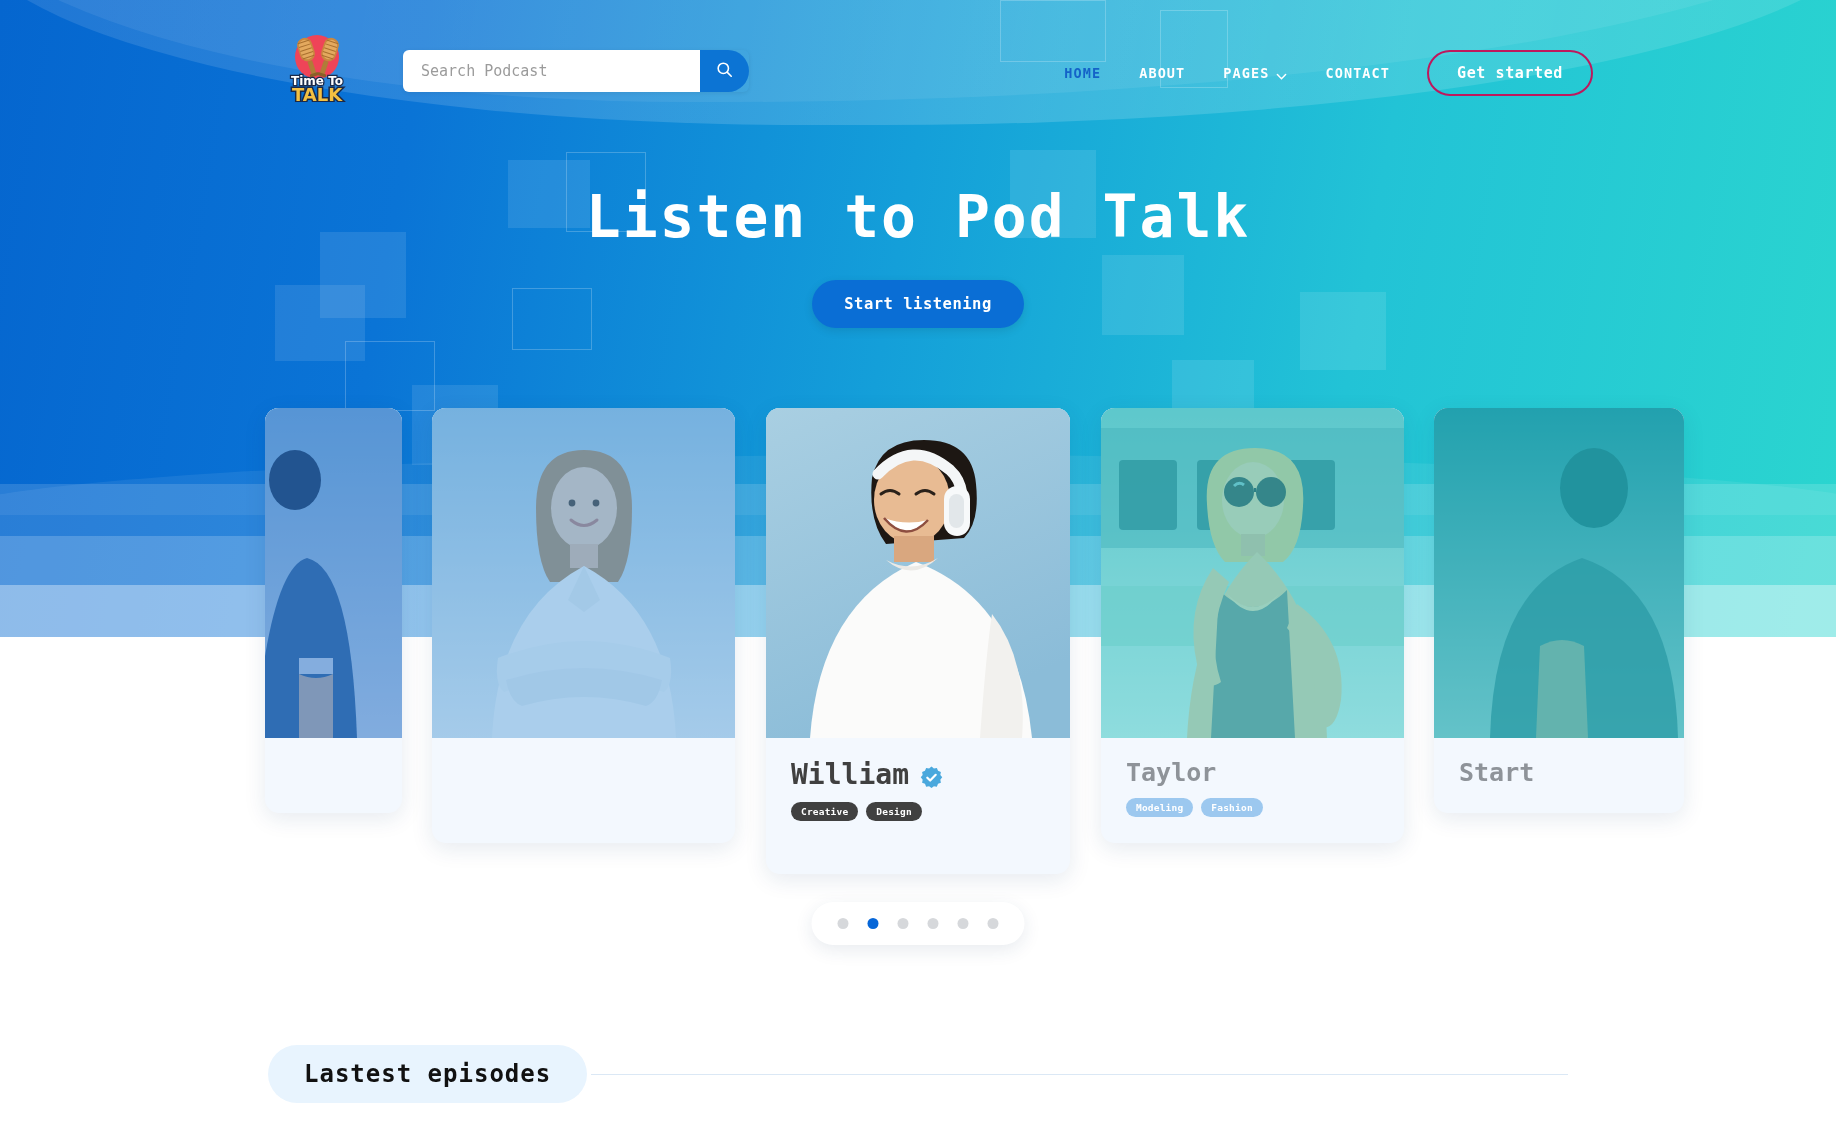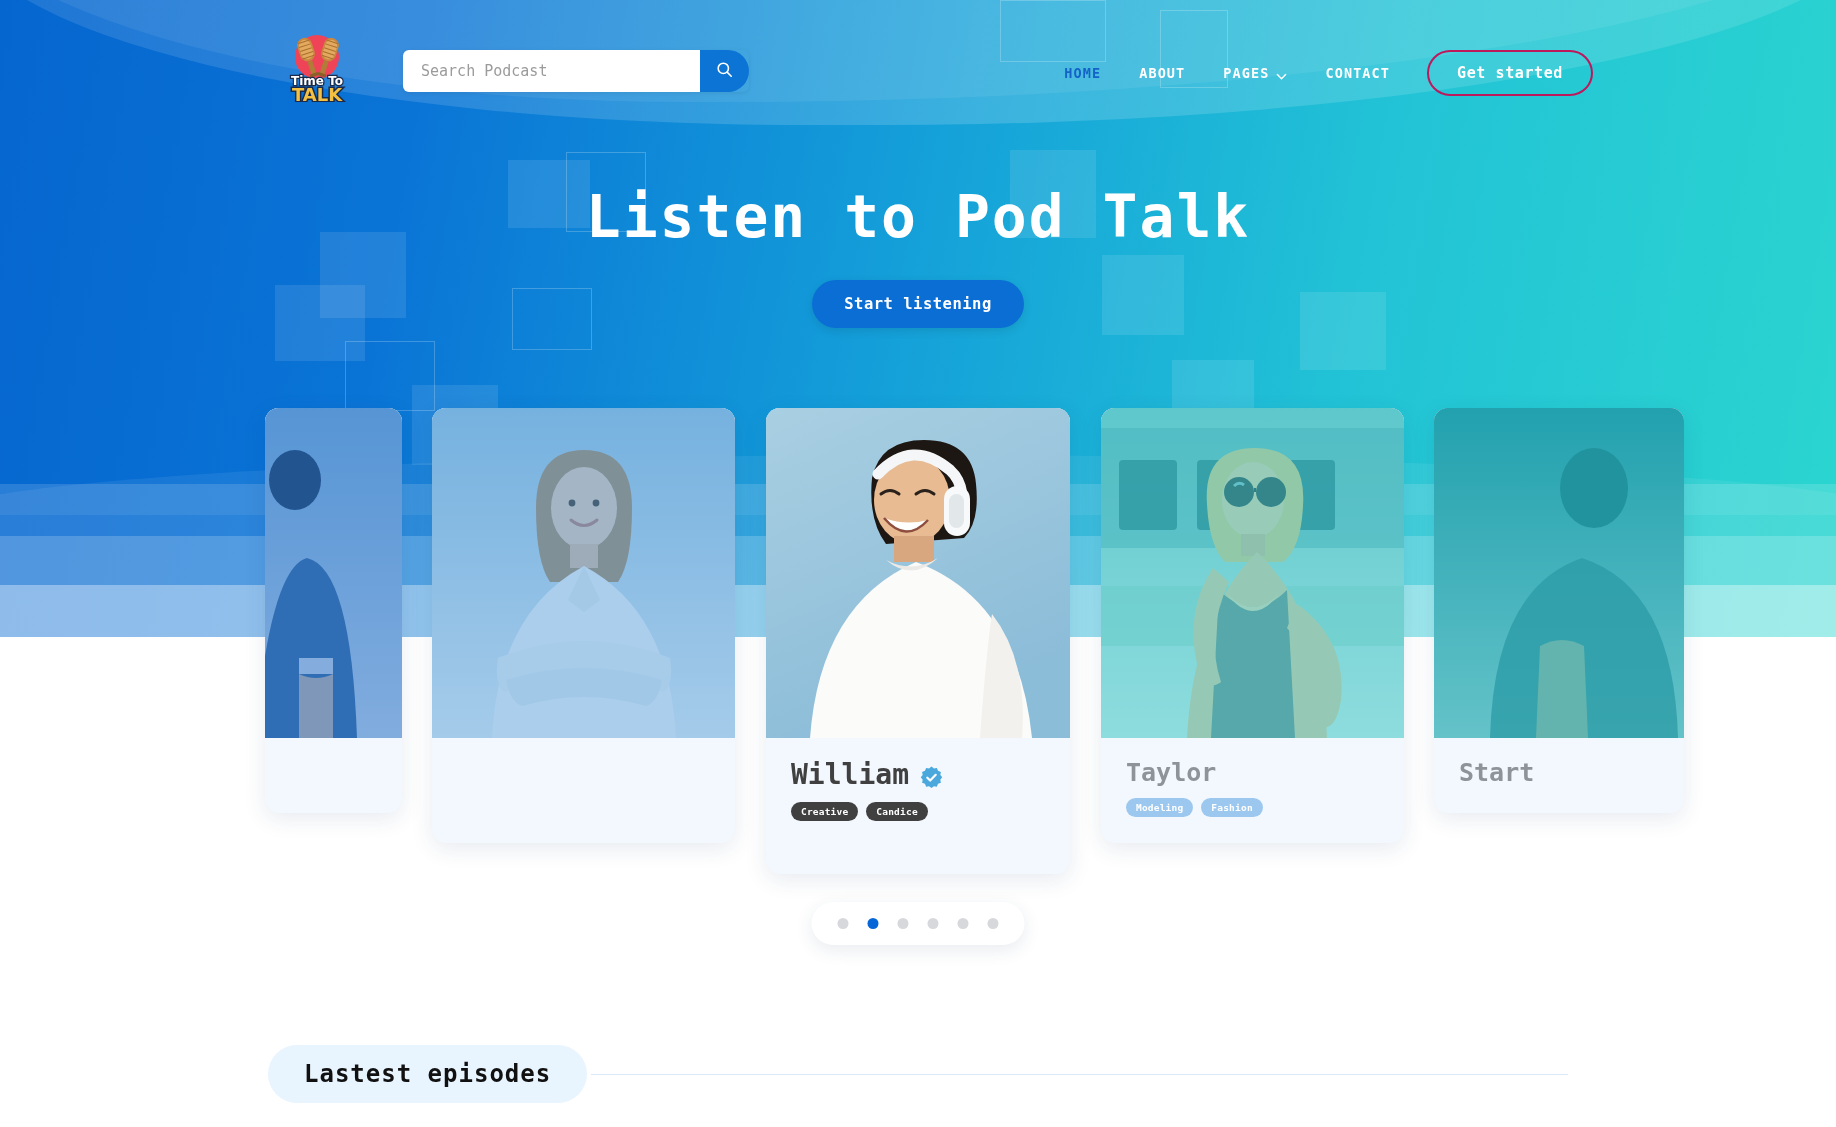--- a/index.html
+++ b/index.html
@@ -394,21 +394,21 @@
         <span>William</span>
         <span class="badge">
           <svg viewBox="0 0 24 24" width="23" height="23" aria-hidden="true">
             <path fill="#4aa8dd" d="M12 0.6l2.5 2 3.1-.6 1.2 3 3 1.2-.6 3.1 2 2.5-2 2.5.6 3.1-3 1.2-1.2 3-3.1-.6-2.5 2-2.5-2-3.1.6-1.2-3-3-1.2.6-3.1-2-2.5 2-2.5-.6-3.1 3-1.2 1.2-3 3.1.6z"></path>
             <path d="M7.6 12.2l3 3 5.8-6" stroke="#ffffff" stroke-width="2.3" fill="none" stroke-linecap="round" stroke-linejoin="round"></path>
           </svg>
         </span>
       </div>
       <div class="tags">
         <span class="tag">Creative</span>
-        <span class="tag">Candice</span>
+        <span class="tag">Design</span>
       </div>
     </div>
   </article>
 
   <article class="card" id="card-taylor">
     <div class="photo">
       <svg viewBox="0 0 303 330" preserveAspectRatio="xMidYMid slice" aria-hidden="true">
         <defs>
             <linearGradient id="gT" x1="0" y1="0" x2="0" y2="1">
           <stop offset="0" stop-color="#86c8cf"></stop>

